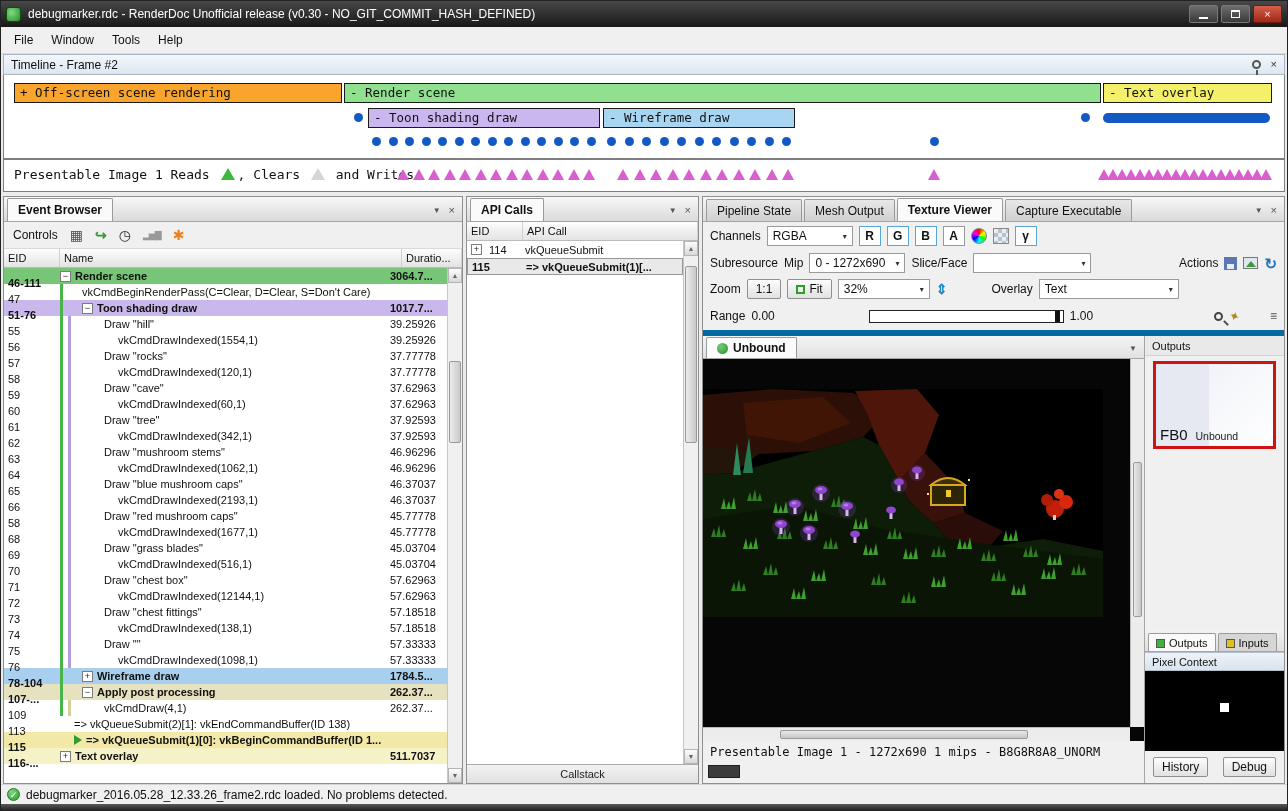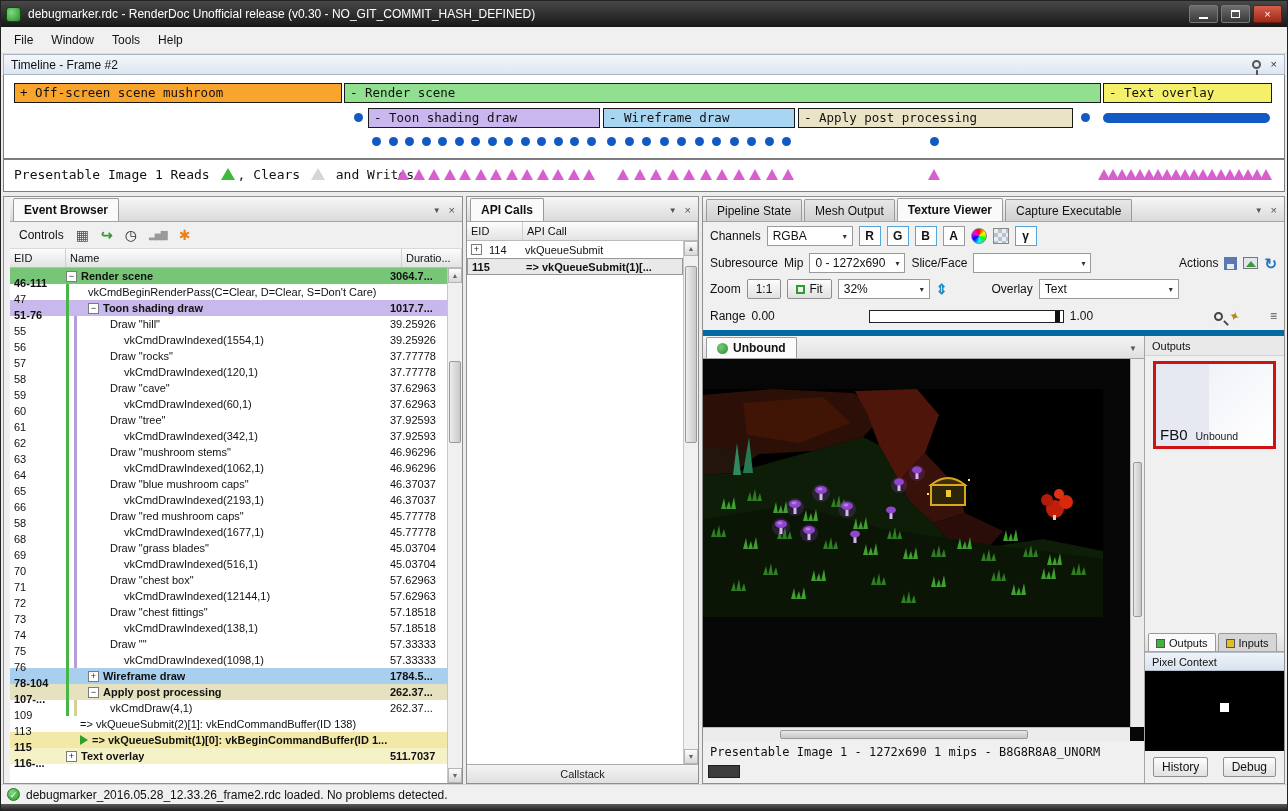--- a/index.html
+++ b/index.html
@@ -49,21 +49,21 @@
   .tri-inline { display:inline-block; width:0; height:0; border-left:7px solid transparent;
                 border-right:7px solid transparent; border-bottom:12px solid #3cb83c;
                 vertical-align:-1px; margin:0 3px; }
   .tri-light { border-bottom-color:#d6d6d6; }
   .tri-abs { position:absolute; top:9px; width:0; height:0; border-left:6px solid transparent;
              border-right:6px solid transparent; border-bottom:11px solid #d760ce; }
 
   
   .main { position:absolute; left:2px; right:2px; top:195px; height:588px; display:flex; gap:3px; }
   .panel { background:#f0f0f0; border:1px solid #8f8f8f; display:flex; flex-direction:column; min-width:0; }
-  .p-eb { width:460px; flex:none;padding-left:6px; } .p-api { width:233px; flex:none; } .p-right { flex:1; }
+  .p-eb { width:460px; flex:none; } .p-api { width:233px; flex:none; } .p-right { flex:1; }
   .tabbar { height:25px; background:linear-gradient(#f7f7f7,#dadada); border-bottom:1px solid #a5a5a5;
             display:flex; align-items:flex-end; padding:0 2px; flex:none; }
   .tab { padding:4px 10px 3px; margin:0 1px; border:1px solid #9a9a9a; border-bottom:none;
          border-radius:2px 2px 0 0; background:linear-gradient(#e8e8e8,#d0d0d0); font-size:12px; white-space:nowrap; }
   .tab.active { background:#fafafa; font-weight:bold; padding-bottom:4px; }
   .tabbar-right { margin-left:auto; display:flex; align-items:center; gap:8px; padding:0 5px 5px 0; color:#555; }
   .pm-ic { font-size:8px; } .pc-ic { font-size:11px; line-height:1; }
 
   .eb-toolbar { height:27px; display:flex; align-items:center; gap:12px; padding:0 9px; flex:none;
                 border-bottom:1px solid #dadada; }
@@ -224,26 +224,25 @@
     </div>
 
   <div class="tl-caption">
     <span>Timeline - Frame #2</span>
     <span class="cap-icons">
       <span class="pin"></span>
       <span class="capx">×</span>
     </span>
   </div>
   <div class="tl-body">
-      <div class="tl-bar" style="left: 10px; top: 8px; width: 328px; background: rgb(248, 164, 45);">+ Off-screen scene mushroom</div>
+      <div class="tl-bar" style="left: 10px; top: 8px; width: 328px; background: rgb(248, 164, 45);">+ Off-screen scene rendering</div>
       <div class="tl-bar" style="left: 340px; top: 8px; width: 757px; background: rgb(144, 224, 144);">- Render scene</div>
       <div class="tl-bar" style="left: 1099px; top: 8px; width: 169px; background: rgb(245, 240, 106);">- Text overlay</div>
       <div class="tl-bar" style="left: 364px; top: 33px; width: 232px; background: rgb(202, 183, 239);">- Toon shading draw</div>
       <div class="tl-bar" style="left: 599px; top: 33px; width: 192px; background: rgb(168, 213, 242);">- Wireframe draw</div>
-      <div class="tl-bar" style="left: 794px; top: 33px; width: 275px; background: rgb(235, 227, 197);">- Apply post processing</div>
       <div class="tl-dot" style="left: 350px; top: 38px; background: rgb(19, 89, 196);"></div>
       <div class="tl-dot" style="left: 1077px; top: 38px; background: rgb(19, 89, 196);"></div>
       <div class="tl-bluebar" style="left: 1099px; top: 38px; width: 167px; background: rgb(19, 89, 196);"></div>
       <div class="tl-dot" style="left: 368px; top: 62px; background: rgb(19, 89, 196);"></div>
       <div class="tl-dot" style="left: 384.5px; top: 62px; background: rgb(19, 89, 196);"></div>
       <div class="tl-dot" style="left: 401px; top: 62px; background: rgb(19, 89, 196);"></div>
       <div class="tl-dot" style="left: 417.5px; top: 62px; background: rgb(19, 89, 196);"></div>
       <div class="tl-dot" style="left: 434px; top: 62px; background: rgb(19, 89, 196);"></div>
       <div class="tl-dot" style="left: 450.5px; top: 62px; background: rgb(19, 89, 196);"></div>
       <div class="tl-dot" style="left: 467px; top: 62px; background: rgb(19, 89, 196);"></div>

